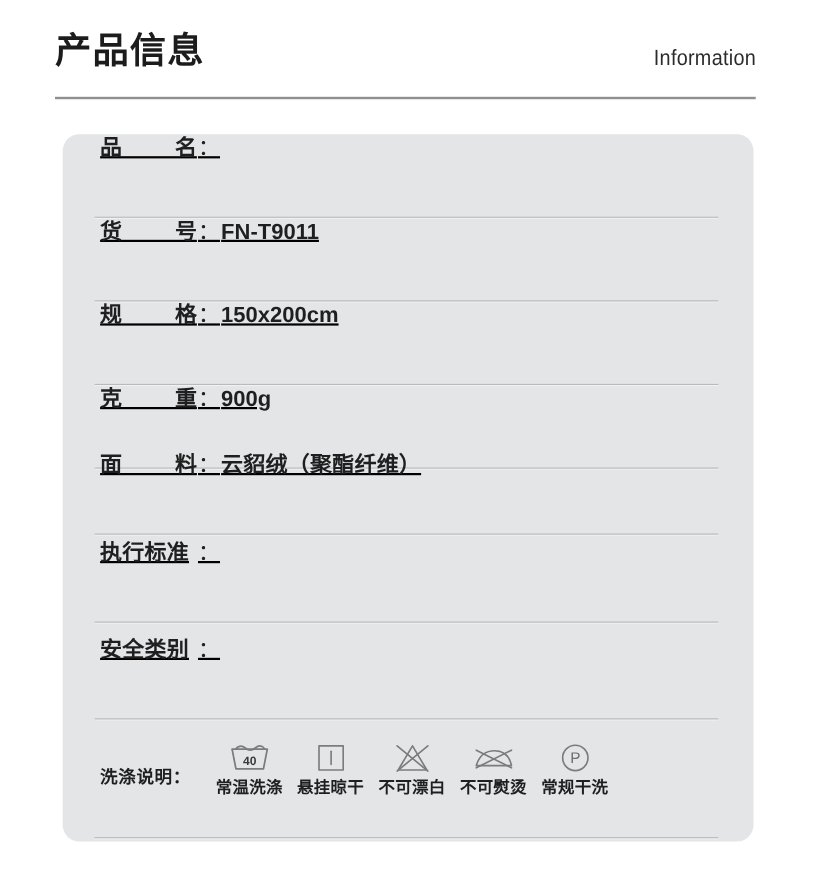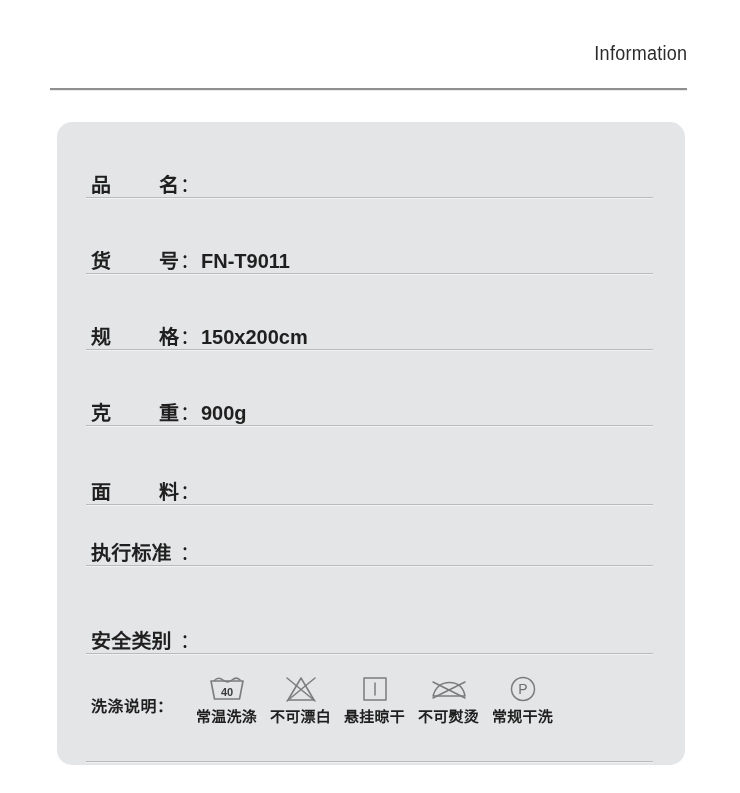--- a/index.html
+++ b/index.html
@@ -79,21 +79,22 @@
     bottom: 0;
   }
 
   
   .spec-row {
     position: absolute;
     left: 29px;
     right: 32px;
     height: 76px;
     display: flex;
-    align-items: flex-end;
+    align-items: flex-start;
+    text-decoration: underline;
   }
   .spec-row .divider {
     position: absolute;
     left: 0;
     right: 0;
     bottom: 0;
     height: 1px;
     background: #b9babc;
     box-shadow: 0 1px 0 #f0f1f2;
   }
@@ -135,21 +136,21 @@
   .spec-value.latin {
     font-weight: 700;
     letter-spacing: 0;
   }
 
   
   .row-0 { top: 0px; }
   .row-1 { top: 76px; }
   .row-2 { top: 152px; }
   .row-3 { top: 228px; }
-  .row-4 { top: 307px; }
+  .row-4 { top: 288px; }
   .row-5 { top: 368px; }
   .row-6 { top: 456px; }
 
   
   .care-row {
     position: absolute;
     left: 29px;
     right: 32px;
     top: 532px;
     height: 90px;
@@ -201,20 +202,21 @@
     color: #1f1f1f;
     white-space: nowrap;
     letter-spacing: 0.2px;
     line-height: 16px;
   }
 </style>
 </head>
 <body>
 
 <div class="header">
+  <div class="header-title">产品信息</div>
   <div class="header-subtitle">Information</div>
   <div class="header-rule"></div>
 </div>
 
 <div class="info-card">
   <div class="rows">
 
     <div class="spec-row row-0">
       <div class="spec-text">
         <span class="spec-label sparse">品　名</span>
@@ -247,20 +249,21 @@
         <span class="spec-colon">：</span>
         <span class="spec-value latin">900g</span>
       </div>
       <div class="divider"></div>
     </div>
 
     <div class="spec-row row-4">
       <div class="spec-text">
         <span class="spec-label sparse">面　料</span>
         <span class="spec-colon">：</span>
+        <span class="spec-value">云貂绒（聚酯纤维）</span>
       </div>
       <div class="divider"></div>
     </div>
 
     <div class="spec-row row-5">
       <div class="spec-text">
         <span class="spec-label dense">执行标准</span>
         <span class="spec-colon">：</span>
       </div>
       <div class="divider"></div>
@@ -286,36 +289,36 @@
               <path d="M7 7 C10 3.5 13 3.5 16 6 C19 8.5 22 8.5 25 6 C28 3.5 31 3.5 33.6 6.6" stroke-width="1.5" fill="none"></path>
               <text x="20" y="21.5" font-family="'Liberation Sans', sans-serif" font-size="11" font-weight="700" fill="#3a3a3c" stroke="none" text-anchor="middle">40</text>
             </svg>
           </div>
           <div class="care-caption">常温洗涤</div>
         </div>
 
         <div class="care-item">
           <div class="care-glyph">
             <svg width="40" height="30" viewBox="0 0 40 30" fill="none" stroke="#7b7c7e" stroke-width="1.5">
+              <rect x="9" y="4" width="22" height="22" stroke-linejoin="round"></rect>
+              <path d="M20 9 L20 21" stroke-linecap="round"></path>
+            </svg>
+          </div>
+          <div class="care-caption">悬挂晾干</div>
+        </div>
+
+        <div class="care-item">
+          <div class="care-glyph">
+            <svg width="40" height="30" viewBox="0 0 40 30" fill="none" stroke="#7b7c7e" stroke-width="1.5">
               <path d="M20 4 L33 26 L7 26 Z" stroke-linejoin="round"></path>
               <path d="M6 4 L34 27" stroke-linecap="round"></path>
               <path d="M34 4 L6 27" stroke-linecap="round"></path>
             </svg>
           </div>
           <div class="care-caption">不可漂白</div>
-        </div>
-
-        <div class="care-item">
-          <div class="care-glyph">
-            <svg width="40" height="30" viewBox="0 0 40 30" fill="none" stroke="#7b7c7e" stroke-width="1.5">
-              <rect x="9" y="4" width="22" height="22" stroke-linejoin="round"></rect>
-              <path d="M20 9 L20 21" stroke-linecap="round"></path>
-            </svg>
-          </div>
-          <div class="care-caption">悬挂晾干</div>
         </div>
 
         <div class="care-item">
           <div class="care-glyph">
             <svg width="42" height="30" viewBox="0 0 42 30" fill="none" stroke="#7b7c7e" stroke-width="1.5">
               <path d="M5 22 L37 22 C35 12 29.5 8.5 21.5 8.5 C13 8.5 7.5 13.5 5 22 Z" stroke-linejoin="round"></path>
               <path d="M5 8 L37 24" stroke-linecap="round"></path>
               <path d="M37 8 L5 24" stroke-linecap="round"></path>
             </svg>
           </div>

